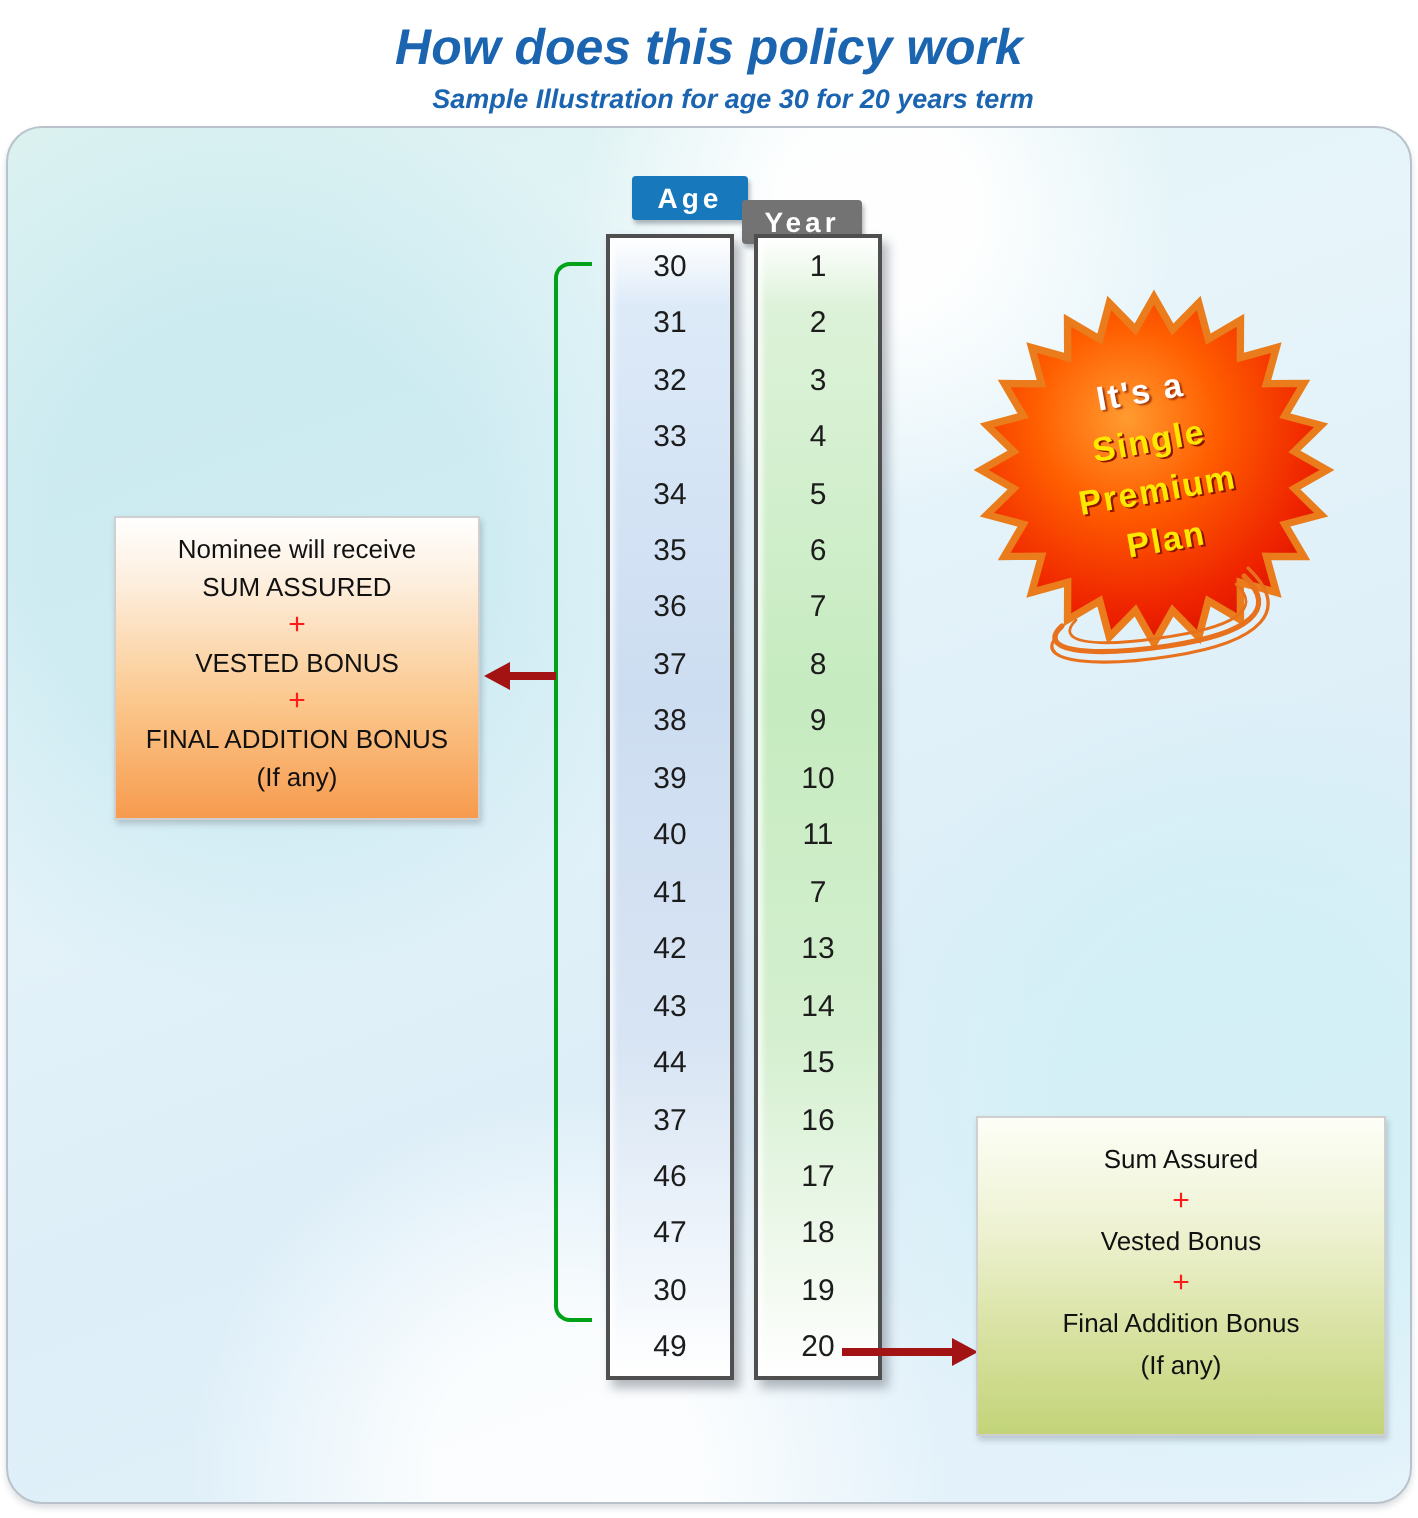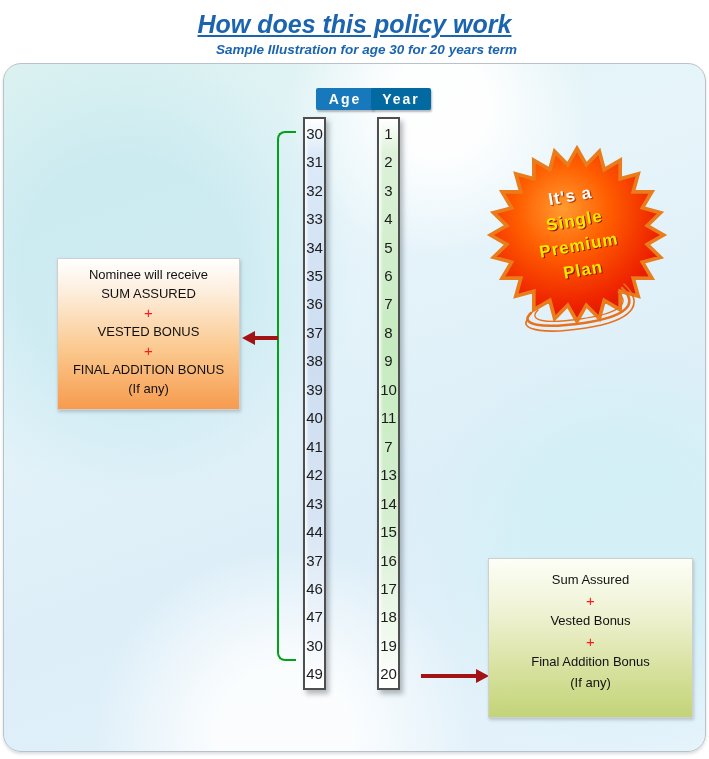--- a/index.html
+++ b/index.html
@@ -2,21 +2,21 @@
 <html><head>
 <meta charset="utf-8">
 <style>
   * { margin:0; padding:0; box-sizing:border-box; }
   body { background:#ffffff; font-family:"Liberation Sans", sans-serif; }
   .page { position:relative; width:709px; height:759px; background:#ffffff; overflow:hidden; }
 
   .title {
     position:absolute; top:10px; left:0; width:100%;
     text-align:center; font-size:25px; font-weight:bold; font-style:italic;
-    color:#1a64b0; letter-spacing:0px;text-decoration:underline;
+    color:#1a64b0; letter-spacing:0px;
   }
   .subtitle {
     position:absolute; top:42px; left:12px; width:100%;
     text-align:center; font-size:13.5px; font-weight:bold; font-style:italic;
     color:#1a64b0;
   }
 
   .canvas {
     position:absolute; left:3px; top:63px; width:703px; height:689px;
     border:1px solid #b9c2cb; border-radius:18px;
@@ -32,21 +32,21 @@
   .col-header {
     position:absolute; height:22px; border-radius:2px;
     color:#ffffff; font-size:14px; font-weight:bold; letter-spacing:2px;
     text-align:center; line-height:22px;
     box-shadow:1px 2px 2px rgba(90,100,110,0.45);
   }
   .col-header.age  { left:291px; top:88px; width:58px;margin-left:25px; }
   .col-header.year { left:371px; top:88px; width:60px; }
 
   .strip {
-    position:absolute; top:117px; width:23px; height:573px;
+    position:absolute; top:117px; width:64px; height:573px;
     border:2px solid #4f4f4f;
     display:flex; flex-direction:column;
     box-shadow:3px 4px 5px rgba(90,100,110,0.45), inset 2px 0 3px rgba(255,255,255,0.9);
   }
   .strip.age {
     left:303px;
     background:linear-gradient(180deg,#ffffff 0%, #dcea f8 6%, #cdddf1 40%, #d7e4f3 70%, #f2f7fc 92%, #ffffff 100%);
     background:linear-gradient(180deg,#ffffff 0%, #dceaf8 6%, #cdddf1 40%, #d7e4f3 70%, #f2f7fc 92%, #ffffff 100%);
   }
   .strip.year {
@@ -103,21 +103,21 @@
 <body>
 
 <div class="page">
 
   <div class="title">How does this policy work</div>
   <div class="subtitle">Sample Illustration for age 30 for 20 years term</div>
 
   <div class="canvas"></div>
 
   <div class="col-header age" style="background: rgb(23, 120, 188);">Age</div>
-  <div class="col-header year" style="background: #0369a1;">Year</div>
+  <div class="col-header year" style="background: #737373; margin-top: 12px;">Year</div>
 
   <div class="strip age">
 
   <div class="cell">30</div>
       <div class="cell">31</div>
       <div class="cell">32</div>
       <div class="cell">33</div>
       <div class="cell">34</div>
       <div class="cell">35</div>
       <div class="cell">36</div>

